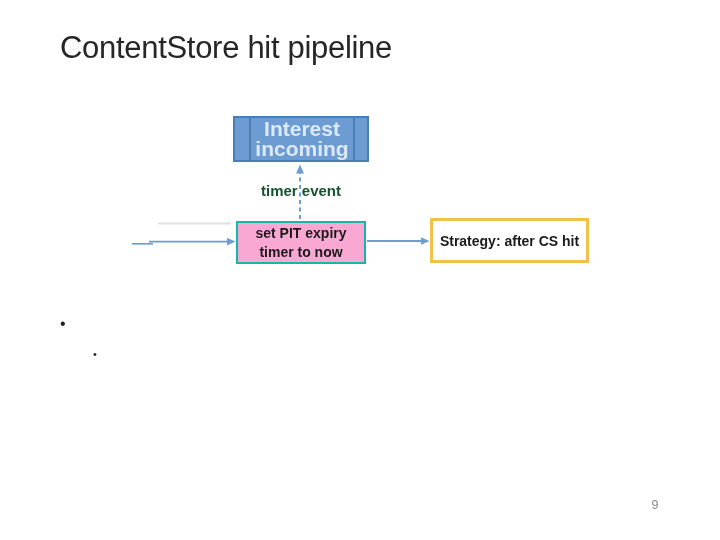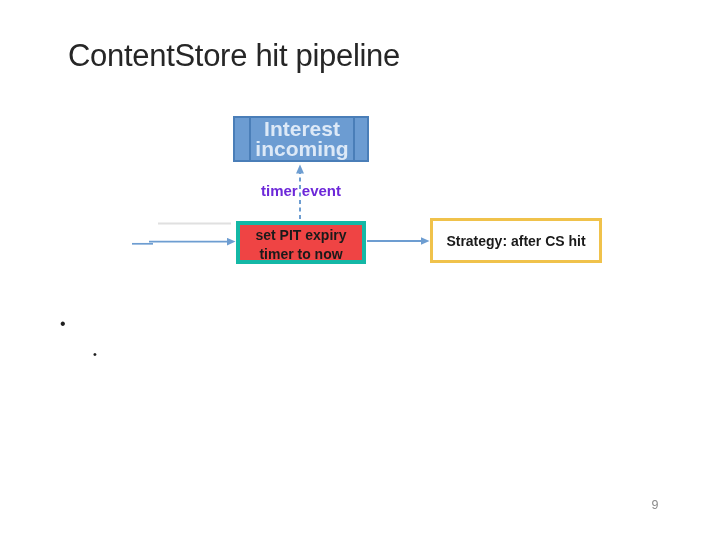--- a/index.html
+++ b/index.html
@@ -12,21 +12,21 @@
     position: relative;
     width: 720px;
     height: 540px;
     background: #ffffff;
     overflow: hidden;
   }
   .title {
     position: absolute;
     left: 52px;
     top: 22px;
-    margin: 16px;
+    margin: 8px;
     font-size: 31px;
     font-weight: 400;
     letter-spacing: -0.3px;
     color: #262626;
     white-space: nowrap;
   }
   svg.connectors {
     position: absolute;
     left: 0;
     top: 0;
@@ -70,41 +70,41 @@
   }
   .timer-label {
     position: absolute;
     left: 233px;
     width: 136px;
     top: 182px;
     z-index: 2;
     text-align: center;
     font-size: 15px;
     font-weight: 700;
-    color: #6d28d9;
+    color: #14532d;
   }
   .setpit-box {
     left: 236px;
     top: 221px;
     width: 130px;
     height: 43px;
-    background: #ef4444;
-    border: 4px solid #14b8a6;
+    background: #f9a8d4;
+    border: 2px solid #14b8a6;
   }
   .setpit-box .box-text {
     margin-top: 1px;
     font-size: 14px;
     font-weight: 700;
     line-height: 19px;
     color: #1a1a1a;
   }
   .strategy-box {
     left: 430px;
     top: 218px;
-    width: 172px;
+    width: 159px;
     height: 45px;
     background: #ffffff;
     border: 3px solid #f0c24b;
     display: flex;
     align-items: center;
     justify-content: center;
     font-size: 14px;
     font-weight: 700;
     color: #1a1a1a;
   }

